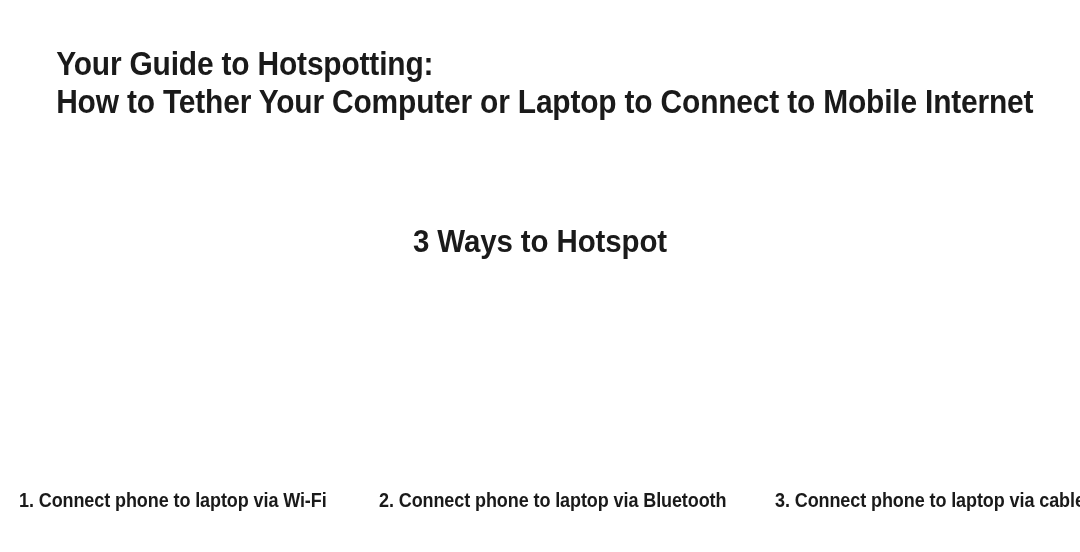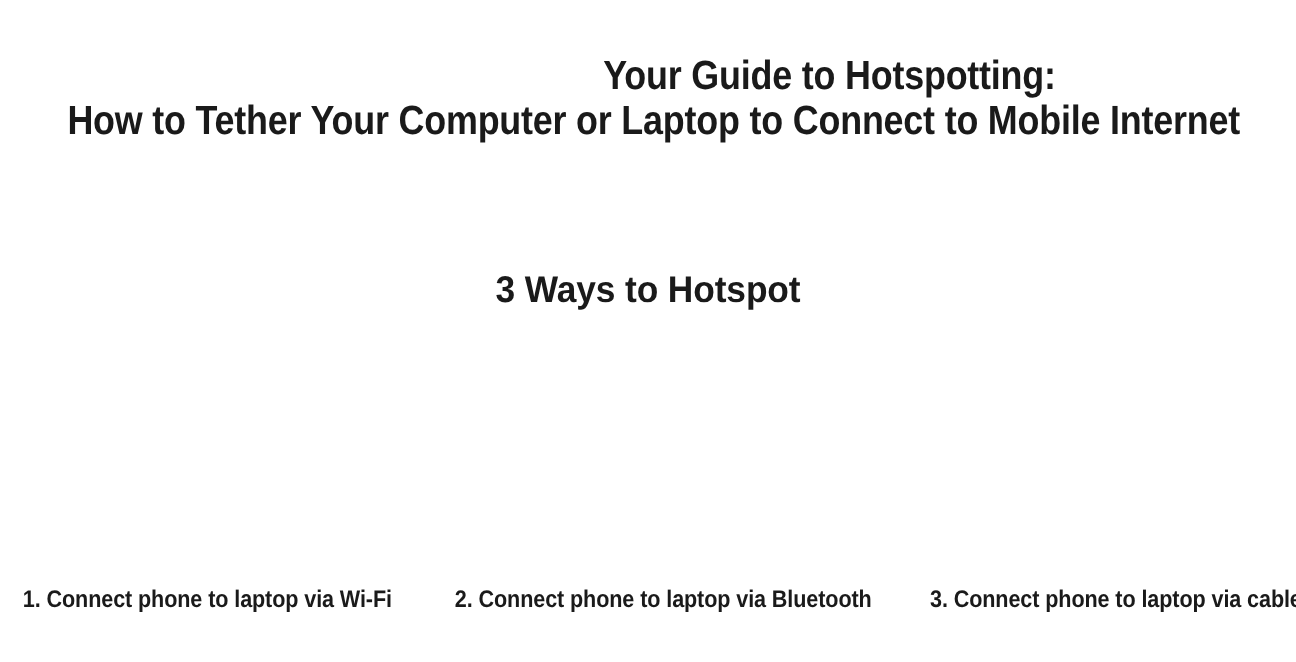--- a/index.html
+++ b/index.html
@@ -24,21 +24,21 @@
     background: #ffffff;
     box-sizing: border-box;
   }
 
   
   .title-block {
     position: absolute;
     left: 0;
     top: 44px;
     width: 936px;
-    text-align: right;
+    text-align: left;
   }
   .title-line {
     display: block;
     font-family: "Liberation Sans Narrow", "Liberation Sans", "DejaVu Sans", sans-serif;
     font-weight: 700;
     font-size: 34px;
     line-height: 38px;
     letter-spacing: -0.2px;
     color: #1a1a1a;
     transform: scaleX(0.88);

